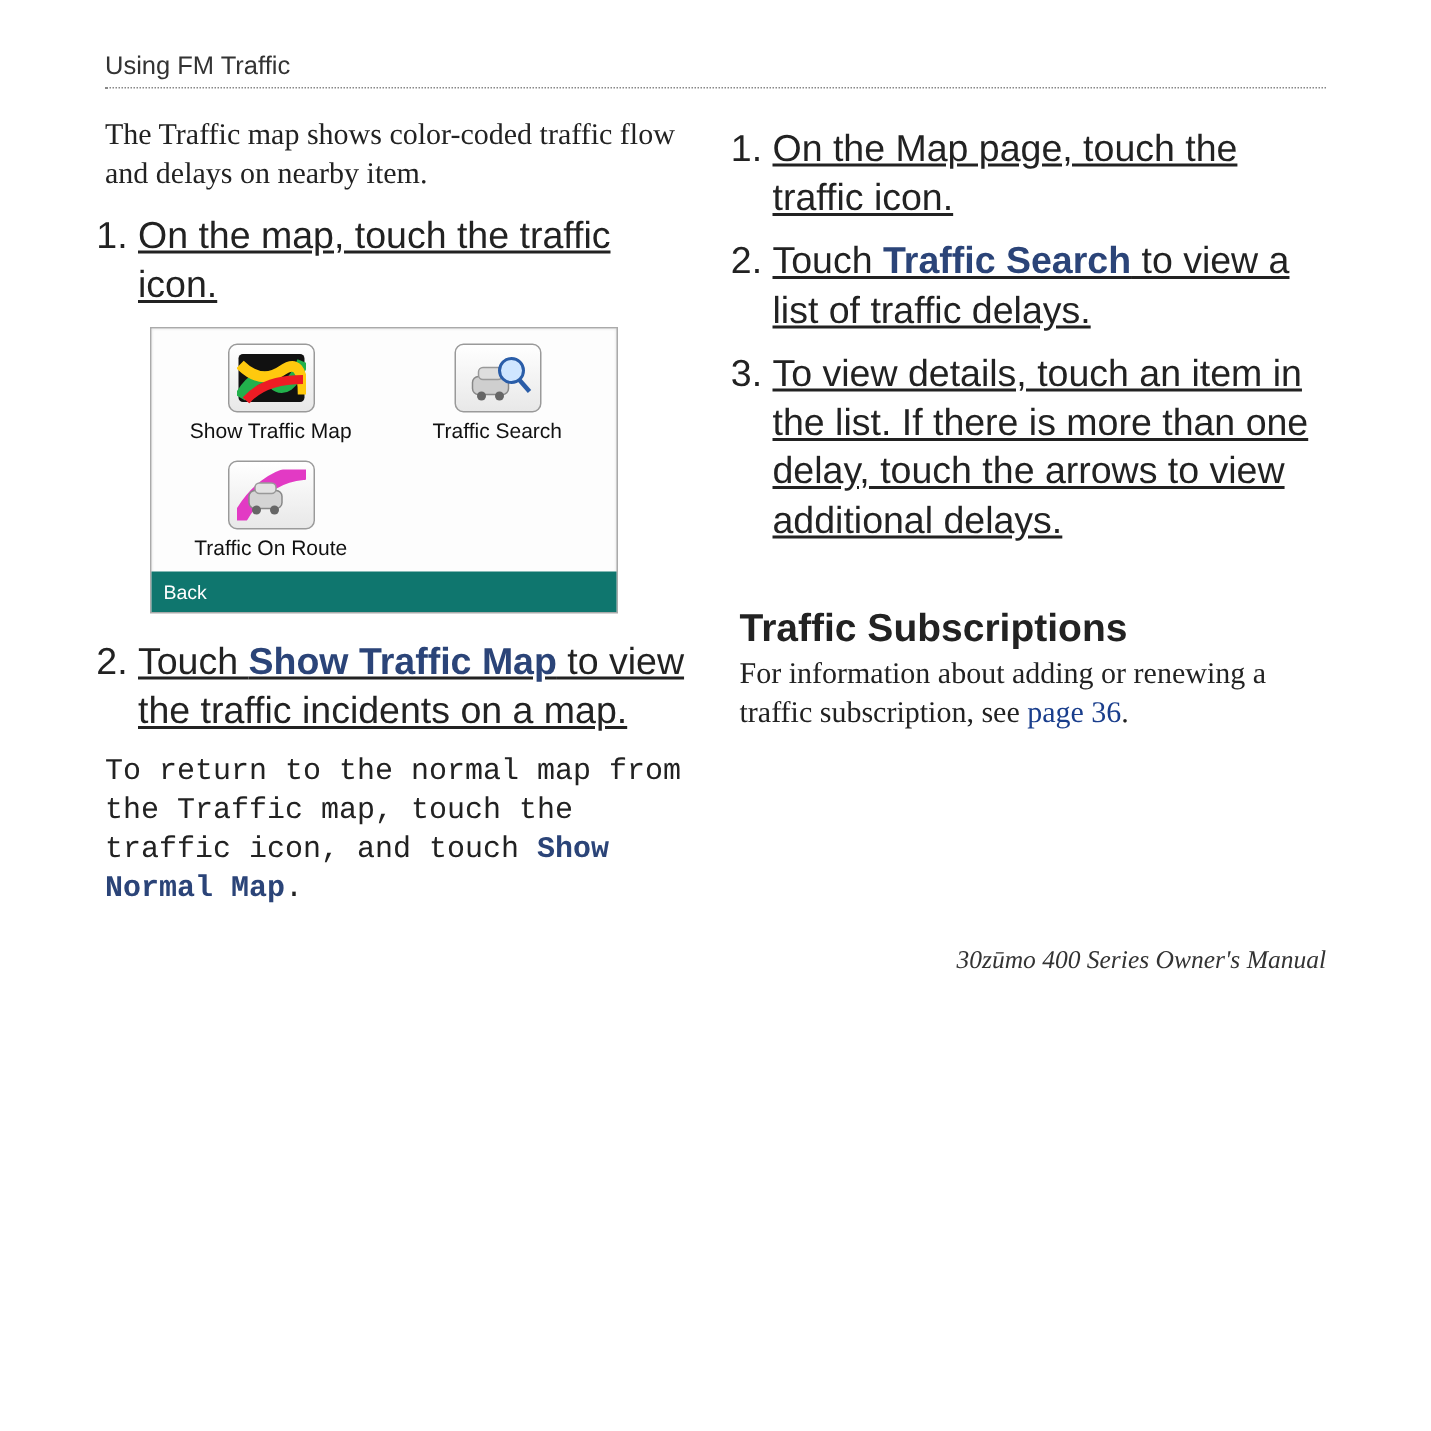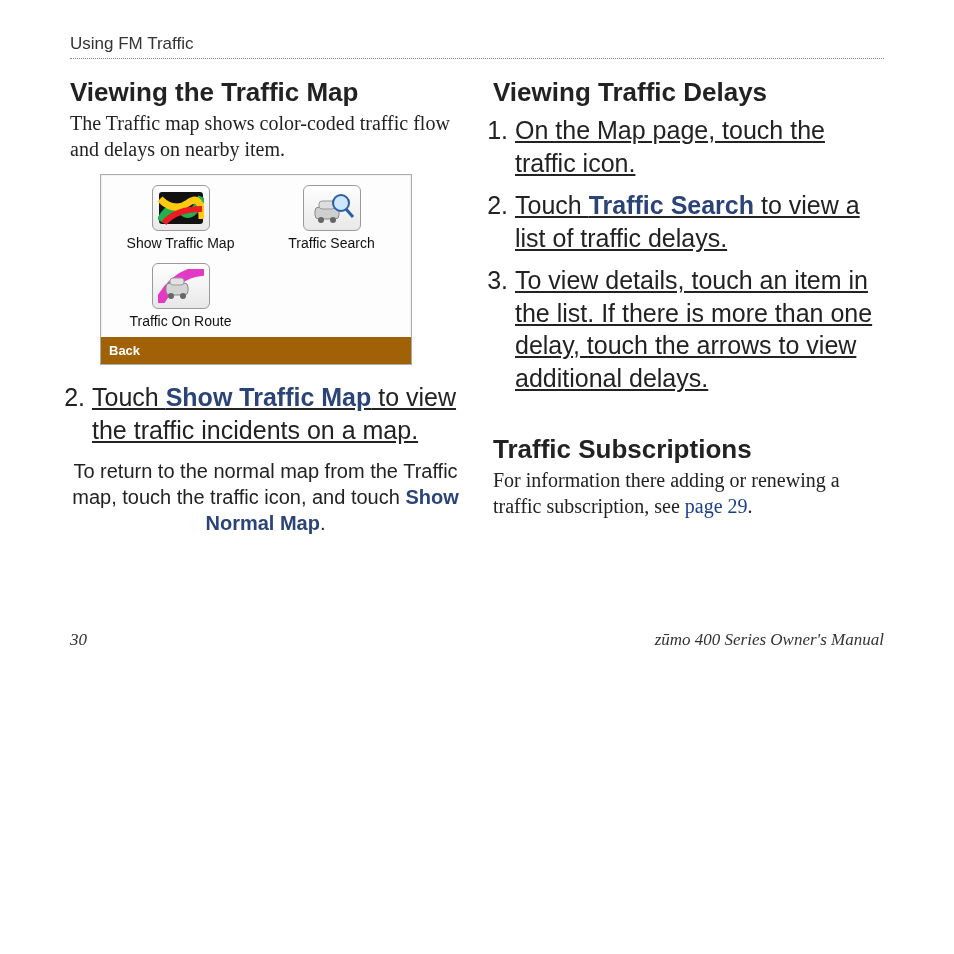--- a/index.html
+++ b/index.html
@@ -46,25 +46,24 @@
     margin: 6px 0 12px 0;
     padding-left: 22px;
     font-size: 25px;
     line-height: 1.3;
     text-decoration: underline;
   }
   ol li { margin-bottom: 10px; }
   .em-blue { color: #2b4478; font-weight: 700; }
   .link-blue { color: #1a3e8c; }
   .after-list {
-    font-family: Liberation Sans, sans-serif;
+    font-family: Liberation Mono, monospace;
     font-size: 20px;
     line-height: 1.3;
     margin-top: 6px;
-    text-align: center;
   }
 
   
   .device {
     width: 310px;
     margin: 10px 0 16px 30px;
     border: 1px solid #aaa;
     background: #fdfdfd;
     font-family: Arial, sans-serif;
     box-shadow: 0 0 2px rgba(0,0,0,0.15) inset;
@@ -87,54 +86,56 @@
     height: 44px;
     margin: 0 auto 4px auto;
     border: 1px solid #9a9a9a;
     border-radius: 6px;
     background: linear-gradient(#fff, #e8e8e8);
     display: flex;
     align-items: center;
     justify-content: center;
   }
   .dev-bar {
-    background: #a16207;
+    background: #0f766e;
     color: #fff;
     font-size: 13px;
-    font-weight: 700;
+    font-weight: 400;
     padding: 6px 8px;
   }
   
   .map-pict svg, .search-pict svg, .route-pict svg { display:block; }
 
   .footer {
     position: absolute;
     left: 70px;
     right: 70px;
     bottom: 34px;
     display: flex;
-    justify-content: space-between;
+    justify-content: flex-end;
     font-family: Georgia, "Times New Roman", serif;
     font-style: italic;
     font-size: 17px;
     color: #333;
   }
 </style>
 </head>
 <body>
 
 <div class="page">
   <div class="running-head">Using FM Traffic</div>
 
   <div class="cols">
 
     <div class="col">
-      <h2>Viewing the Traffic Map</h2>
       <p class="intro">The Traffic map shows color-coded traffic flow and delays on nearby item.</p>
 
+      <ol start="1">
+        <li>On the map, touch the traffic icon.</li>
+      </ol>
 
       <div class="device">
         <div class="device-grid">
           <div class="dev-btn">
             <div class="dev-icon map-pict">
               <svg width="46" height="34" viewBox="0 0 46 34">
                 <rect x="1" y="1" width="44" height="32" rx="3" fill="#111"></rect>
                 <path d="M2 30 Q14 10 24 20 T44 6" stroke="#22b14c" stroke-width="8" fill="none"></path>
                 <path d="M2 8 Q16 22 30 12 T44 28" stroke="#ffc90e" stroke-width="7" fill="none"></path>
                 <path d="M6 32 Q18 18 44 18" stroke="#ed1c24" stroke-width="6" fill="none"></path>
@@ -179,32 +180,31 @@
           <span>Touch </span><span class="em-blue">Show Traffic Map</span><span> to view the traffic incidents on a map.</span>
         </li>
       </ol>
 
       <p class="after-list">
         <span>To return to the normal map from the Traffic map, touch the traffic icon, and touch </span><span class="em-blue">Show Normal Map</span><span>.</span>
       </p>
     </div>
 
     <div class="col">
-      <h2>Viewing Traffic Delays</h2>
       <ol>
         <li>On the Map page, touch the traffic icon.</li>
         <li>
           <span>Touch </span><span class="em-blue">Traffic Search</span><span> to view a list of traffic delays.</span>
         </li>
         <li>To view details, touch an item in the list. If there is more than one delay, touch the arrows to view additional delays.</li>
       </ol>
 
       <h2 style="margin-top:40px">Traffic Subscriptions</h2>
       <p class="intro">
-        <span>For information there adding or renewing a traffic subscription, see </span><span class="link-blue">page 29</span><span>.</span>
+        <span>For information about adding or renewing a traffic subscription, see </span><span class="link-blue">page 36</span><span>.</span>
       </p>
     </div>
   </div>
 
   <div class="footer">
     <span>30</span>
     <span>zūmo 400 Series Owner's Manual</span>
   </div>
 </div>
 

